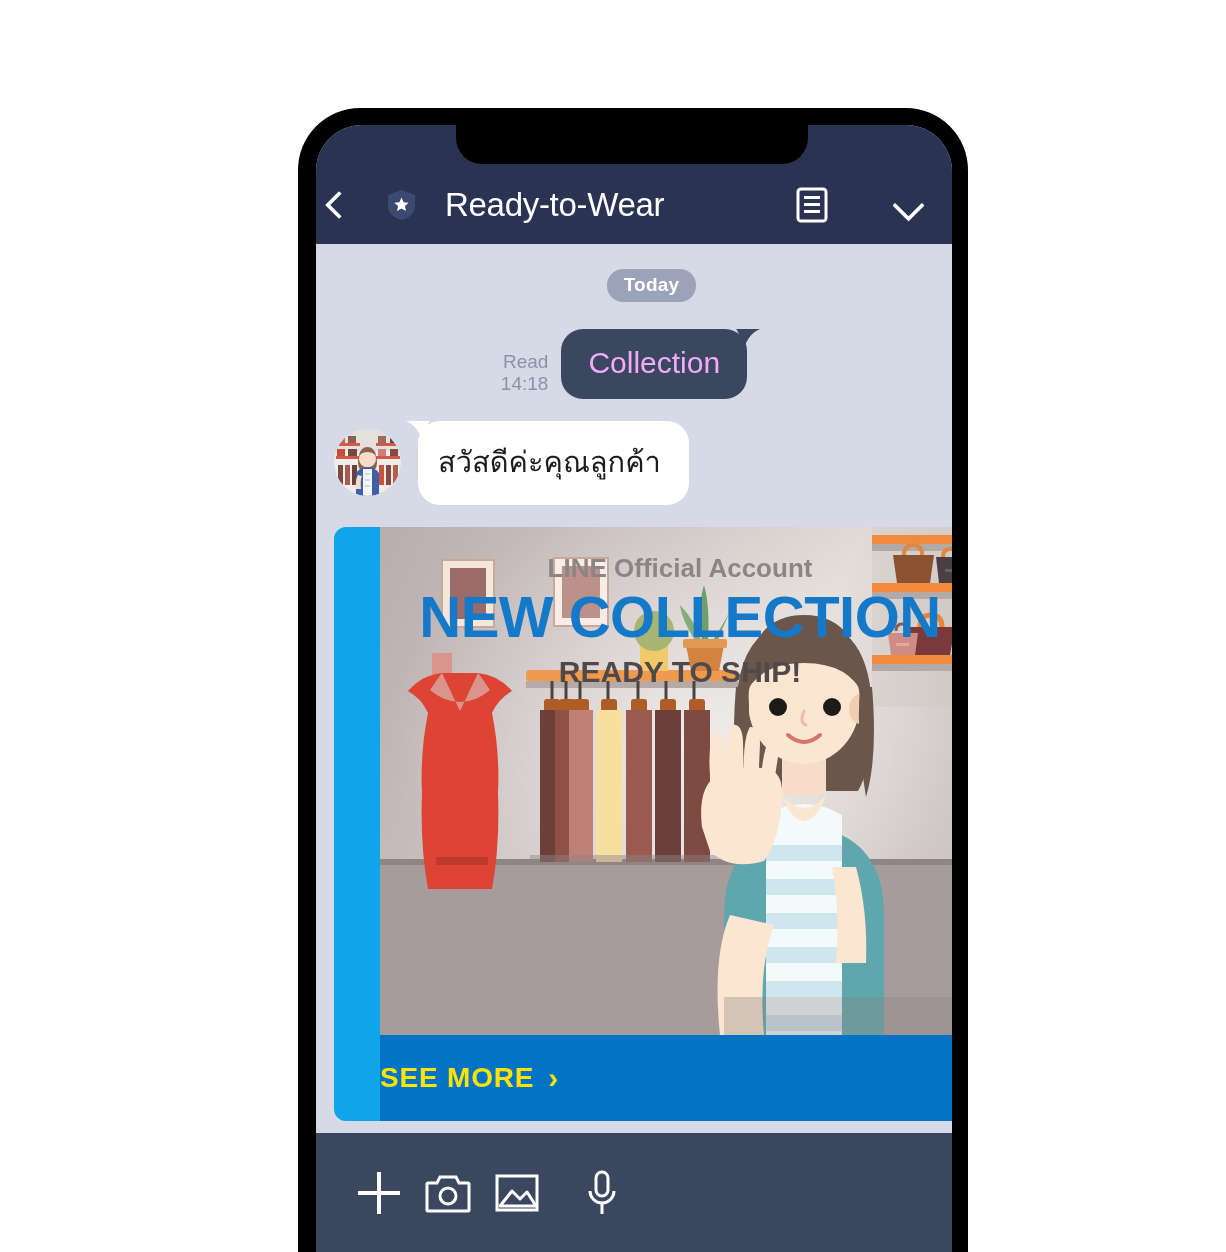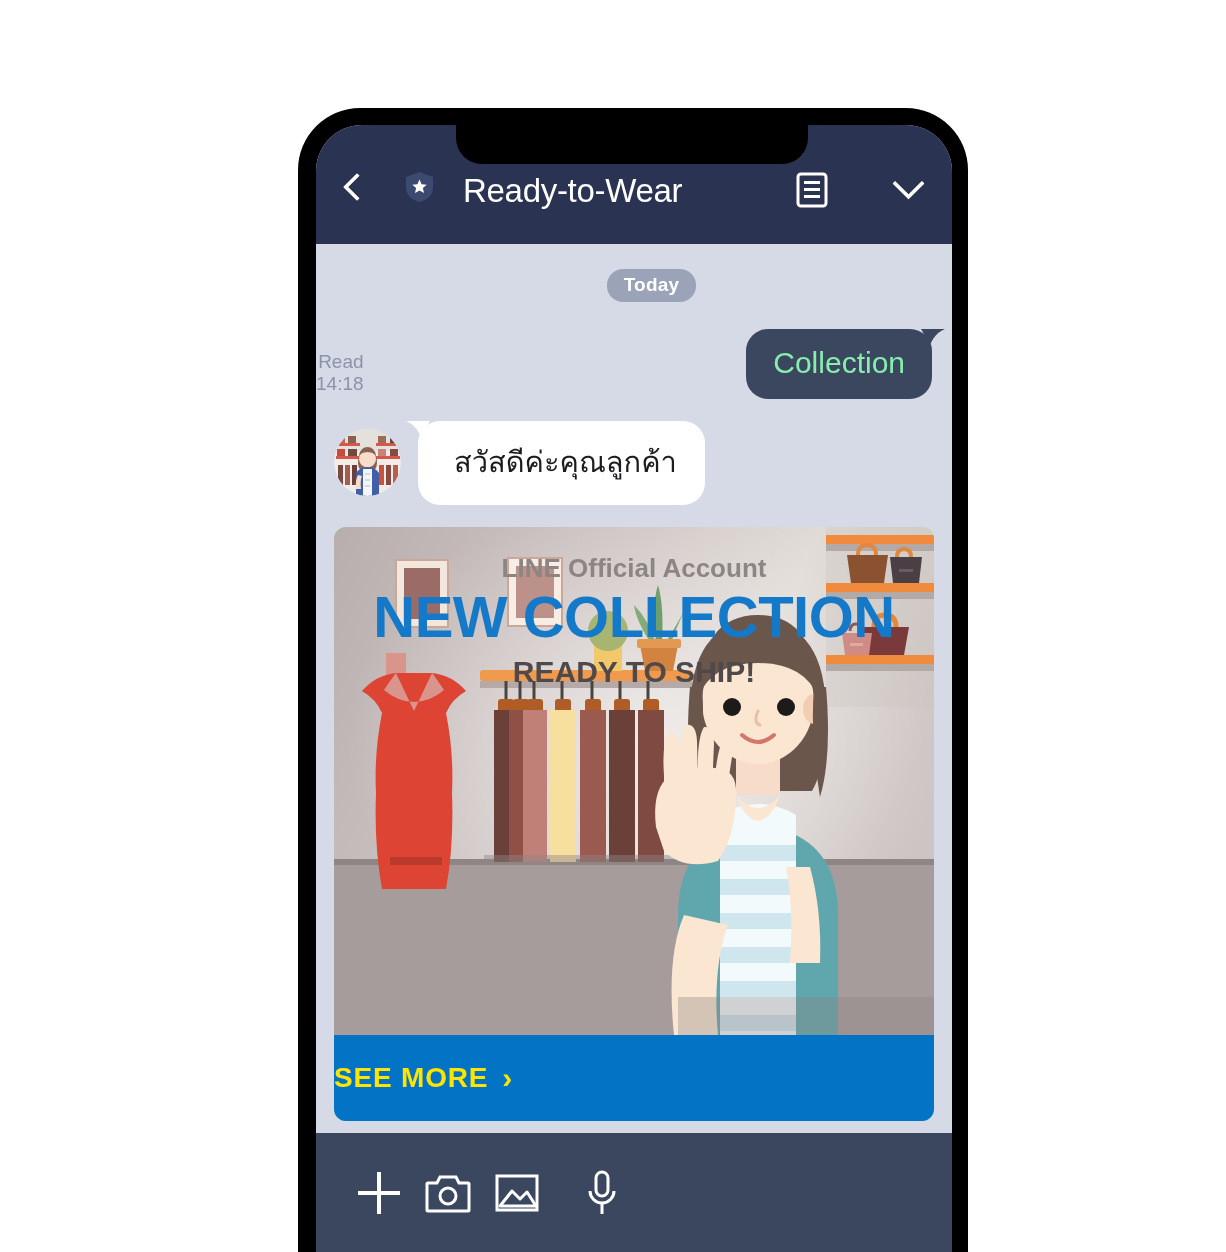--- a/index.html
+++ b/index.html
@@ -62,23 +62,23 @@
     height: 119px;
     background: #2a3352;
     display: flex;
     align-items: flex-end;
     padding-bottom: 6px;
     box-sizing: border-box;
     z-index: 20;
   }
   .hdr-inner {
     display: flex;
-    align-items: flex-start;
+    align-items: center;
     width: 100%;
-    padding: 0 26px 0 22px;
+    padding: 0 26px 0 4px;
     box-sizing: border-box;
     height: 66px;
     gap: 20px;
   }
   .back-chevron {
     width: 30px;
     height: 30px;
     position: relative;
     flex: 0 0 auto;
     cursor: pointer;
@@ -153,38 +153,38 @@
     font-size: 19px;
     font-weight: bold;
     border-radius: 16px;
     padding: 5px 17px 6px 17px;
     letter-spacing: 0.2px;
   }
 
   
   #outgoing-row {
     display: flex;
-    justify-content: space-between;
+    justify-content: center;
     align-items: flex-end;
     margin-top: 27px;
     padding-right: 20px;
   }
   #read-meta {
     text-align: right;
     color: #8a93a8;
     font-size: 19px;
     line-height: 22px;
     margin-right: 13px;
     margin-bottom: 4px;
     font-weight: 400;
   }
   #outgoing-bubble {
     position: relative;
     background: #3b465f;
-    color: #86efac;
+    color: #f0abfc;
     font-size: 30px;
     border-radius: 22px;
     padding: 17px 27px 19px 27px;
     max-width: 330px;
   }
   #outgoing-bubble::after {
     content: "";
     position: absolute;
     right: -13px;
     top: 0px;
@@ -208,42 +208,43 @@
     flex: 0 0 auto;
     background: #d9dde6;
     margin-top: 8px;
   }
   #incoming-bubble {
     position: relative;
     background: #ffffff;
     color: #1c1c20;
     font-size: 29px;
     border-radius: 22px;
-    padding: 18px 28px 20px 36px;
+    padding: 18px 28px 20px 20px;
     margin-left: 17px;
   }
   #incoming-bubble::before {
     content: "";
     position: absolute;
     left: -12px;
     top: 0px;
     width: 24px;
     height: 24px;
     background: #ffffff;
     clip-path: path("M24,0 L0,0 C10,4 14,12 18,24 C18,12 21,4 24,0 Z");
   }
 
   
   #rich-card {
     margin: 22px 0 0 18px;
     width: 600px;
     border-radius: 12px;
     overflow: hidden;
     position: relative;
-    background: #86efac;
+    background: #0ea5e9;
+    padding-left: 46px;
   }
   #card-image {
     position: relative;
     width: 600px;
     height: 508px;
     overflow: hidden;
   }
   #see-more-btn {
     width: 600px;
     height: 86px;

